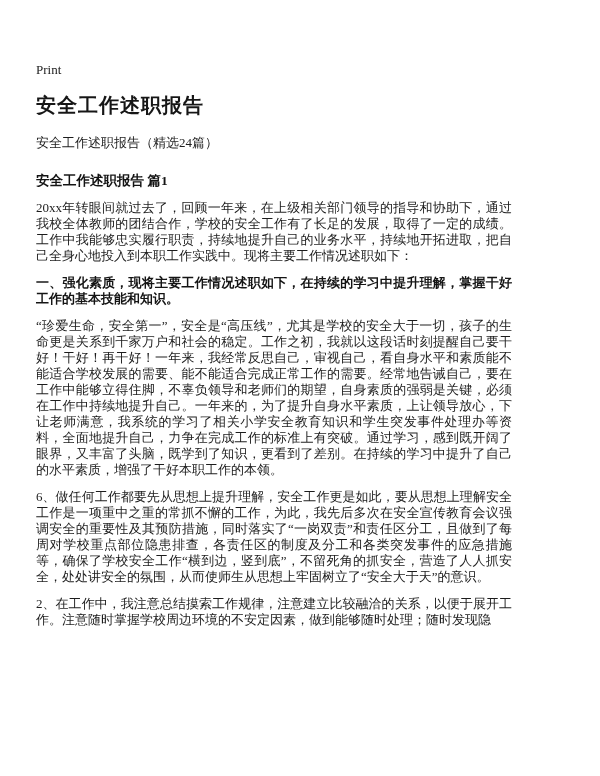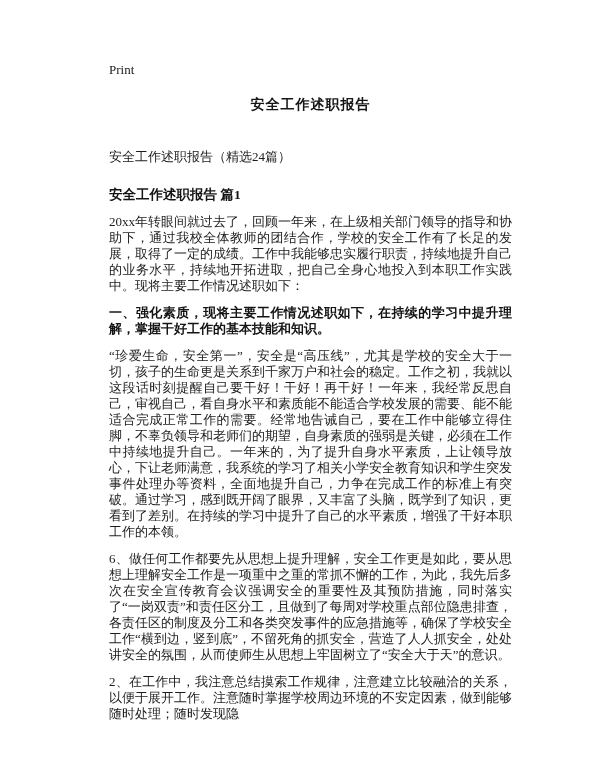--- a/index.html
+++ b/index.html
@@ -11,42 +11,41 @@
     width: 600px;
     height: 776px;
     overflow: hidden;
     font-family: "Liberation Serif", "DejaVu Serif", serif;
     color: #1c1c1c;
   }
   .page {
     box-sizing: border-box;
     width: 600px;
     height: 776px;
-    padding: 60px 88px 0 109px;
+    padding: 60px 88px 0 36px;
     background: #ffffff;
   }
   .print-link {
     display: inline-block;
     font-size: 13px;
     line-height: 15px;
     color: #1c1c1c;
     text-decoration: none;
     cursor: pointer;
   }
   .doc-title {
     margin: 15px 0 0 0;
-    text-align: center;
-    font-size: 14px;
+    font-size: 20px;
     line-height: 24px;
     font-weight: 700;
     letter-spacing: 1px;
     color: #161616;
   }
   .collection-line {
-    margin-top: 32px;
+    margin-top: 18px;
     font-size: 13px;
     line-height: 16px;
     color: #1c1c1c;
   }
   .article-heading {
     margin-top: 22px;
     font-size: 13.5px;
     line-height: 16px;
     font-weight: 700;
     color: #141414;

